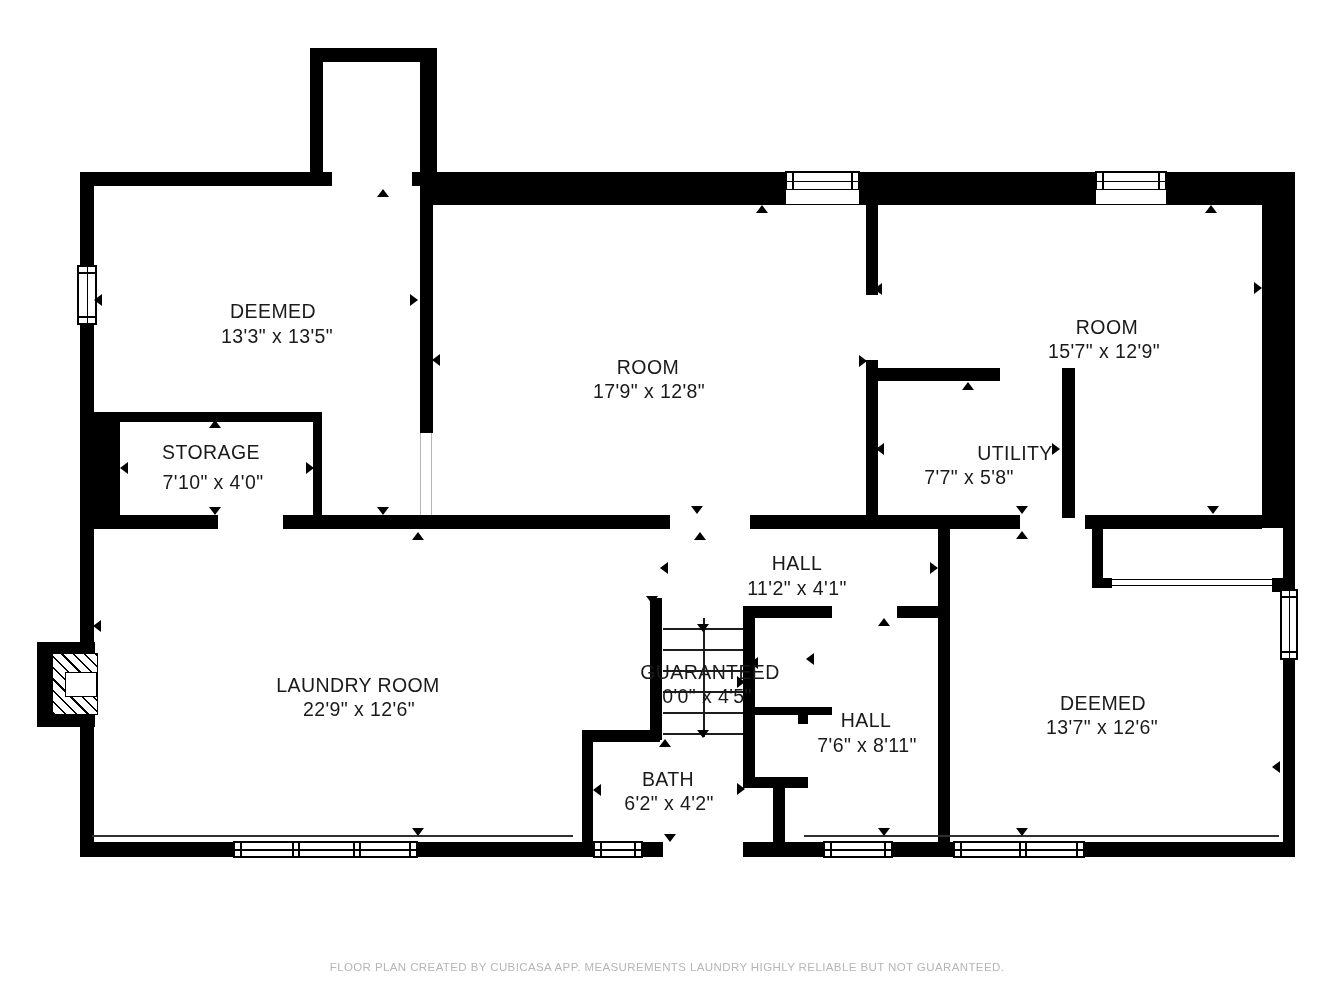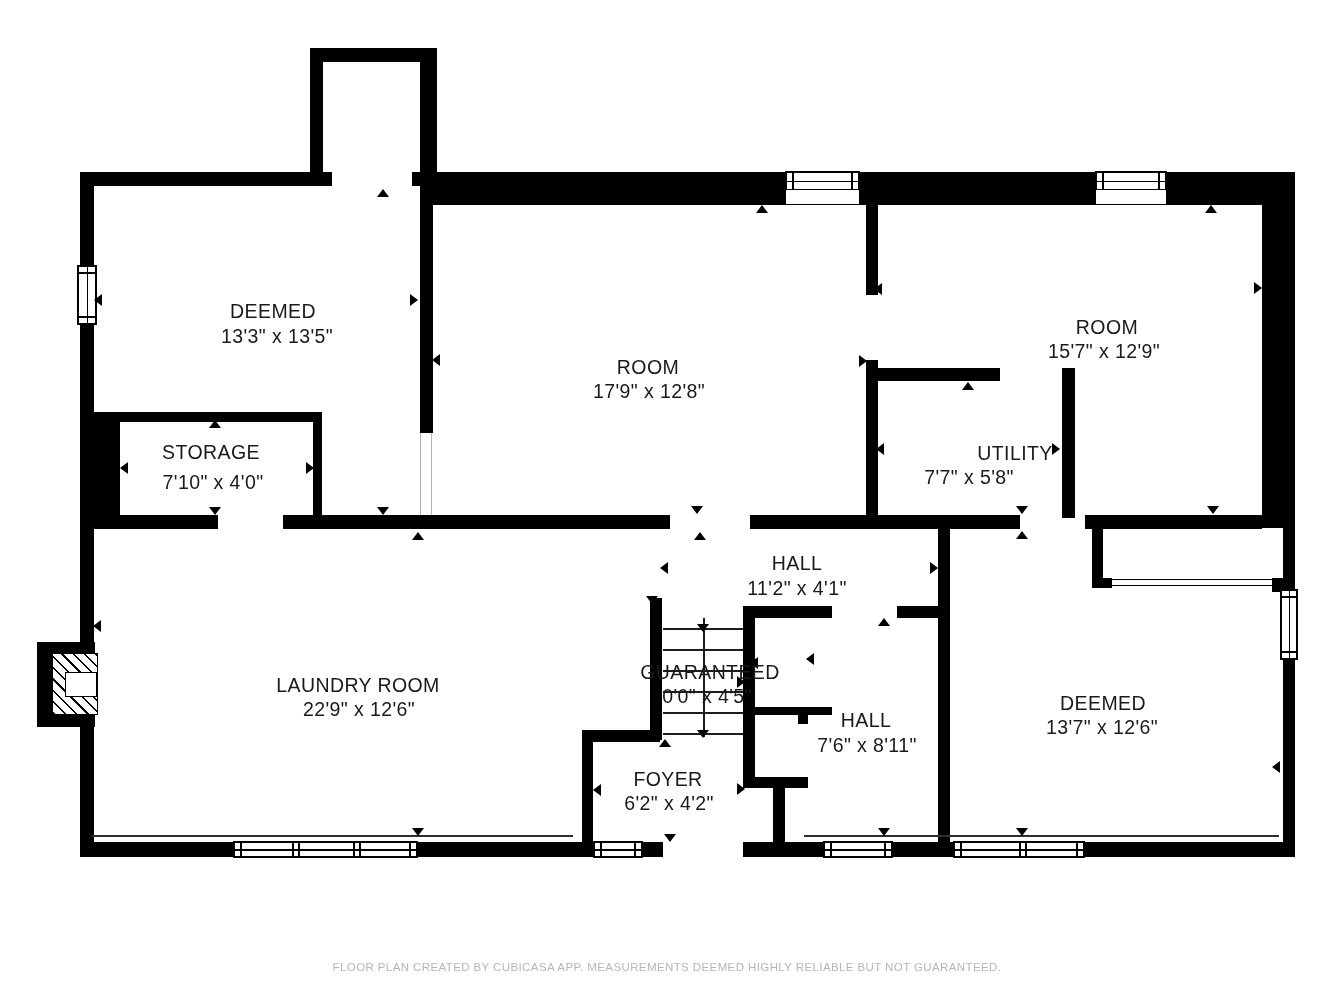--- a/index.html
+++ b/index.html
@@ -178,19 +178,19 @@
       <div class="room-name" style="left: 969px; top: 453px; margin-left: 46px;">UTILITY</div>
       <div class="room-dims" style="left: 969px; top: 477px;">7'7" x 5'8"</div>
       <div class="room-name" style="left: 797px; top: 563px;">HALL</div>
       <div class="room-dims" style="left: 797px; top: 588px;">11'2" x 4'1"</div>
       <div class="room-name" style="left: 358px; top: 685px;">LAUNDRY ROOM</div>
       <div class="room-dims" style="left: 359px; top: 709px;">22'9" x 12'6"</div>
       <div class="room-name" style="left: 710px; top: 672px;">GUARANTEED</div>
       <div class="room-dims" style="left: 707px; top: 696px;">0'0" x 4'5"</div>
       <div class="room-name" style="left: 866px; top: 720px;">HALL</div>
       <div class="room-dims" style="left: 867px; top: 745px;">7'6" x 8'11"</div>
-      <div class="room-name" style="left: 668px; top: 779px;">FOYER</div>
+      <div class="room-name" style="left: 668px; top: 779px;">BATH</div>
       <div class="room-dims" style="left: 669px; top: 803px;">6'2" x 4'2"</div>
       <div class="room-name" style="left: 1103px; top: 703px;">DEEMED</div>
       <div class="room-dims" style="left: 1102px; top: 727px;">13'7" x 12'6"</div>
     </div>
-  <div class="footer" style="left:667px;top:967px;">FLOOR PLAN CREATED BY CUBICASA APP. MEASUREMENTS DEEMED HIGHLY RELIABLE BUT NOT GUARANTEED.</div>
+  <div class="footer" style="left:667px;top:967px;">FLOOR PLAN CREATED BY CUBICASA APP. MEASUREMENTS LAUNDRY HIGHLY RELIABLE BUT NOT GUARANTEED.</div>
 </div>
 
 </body></html>

